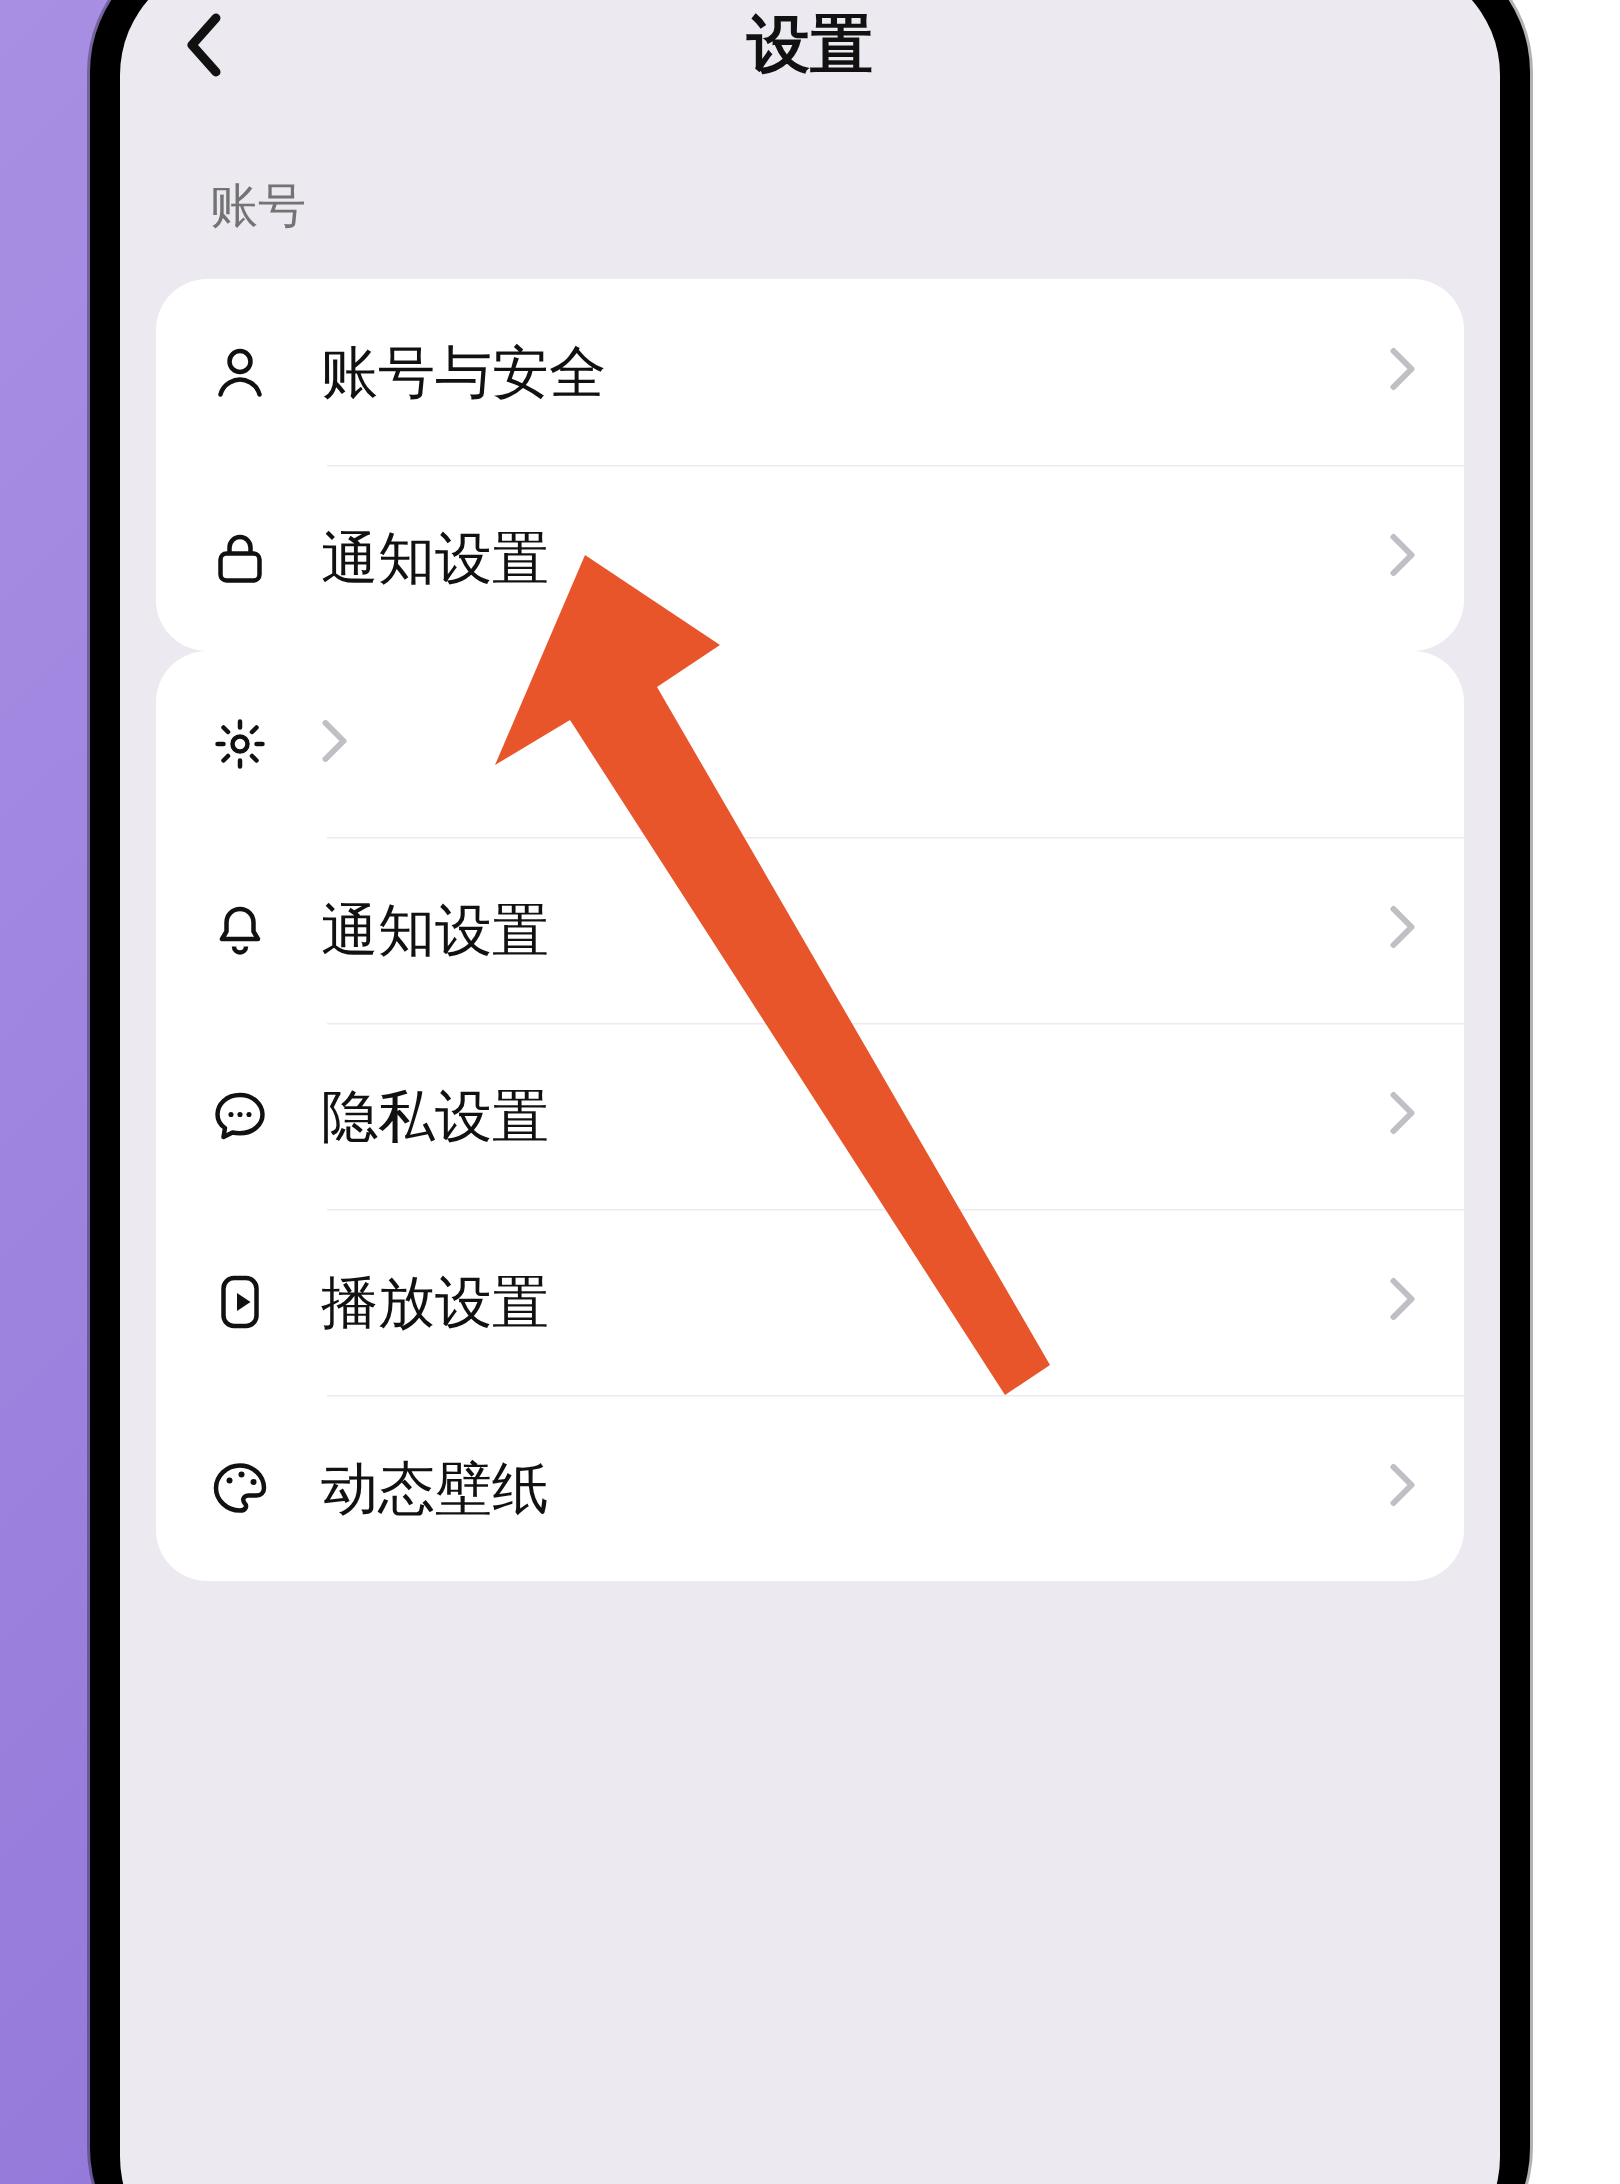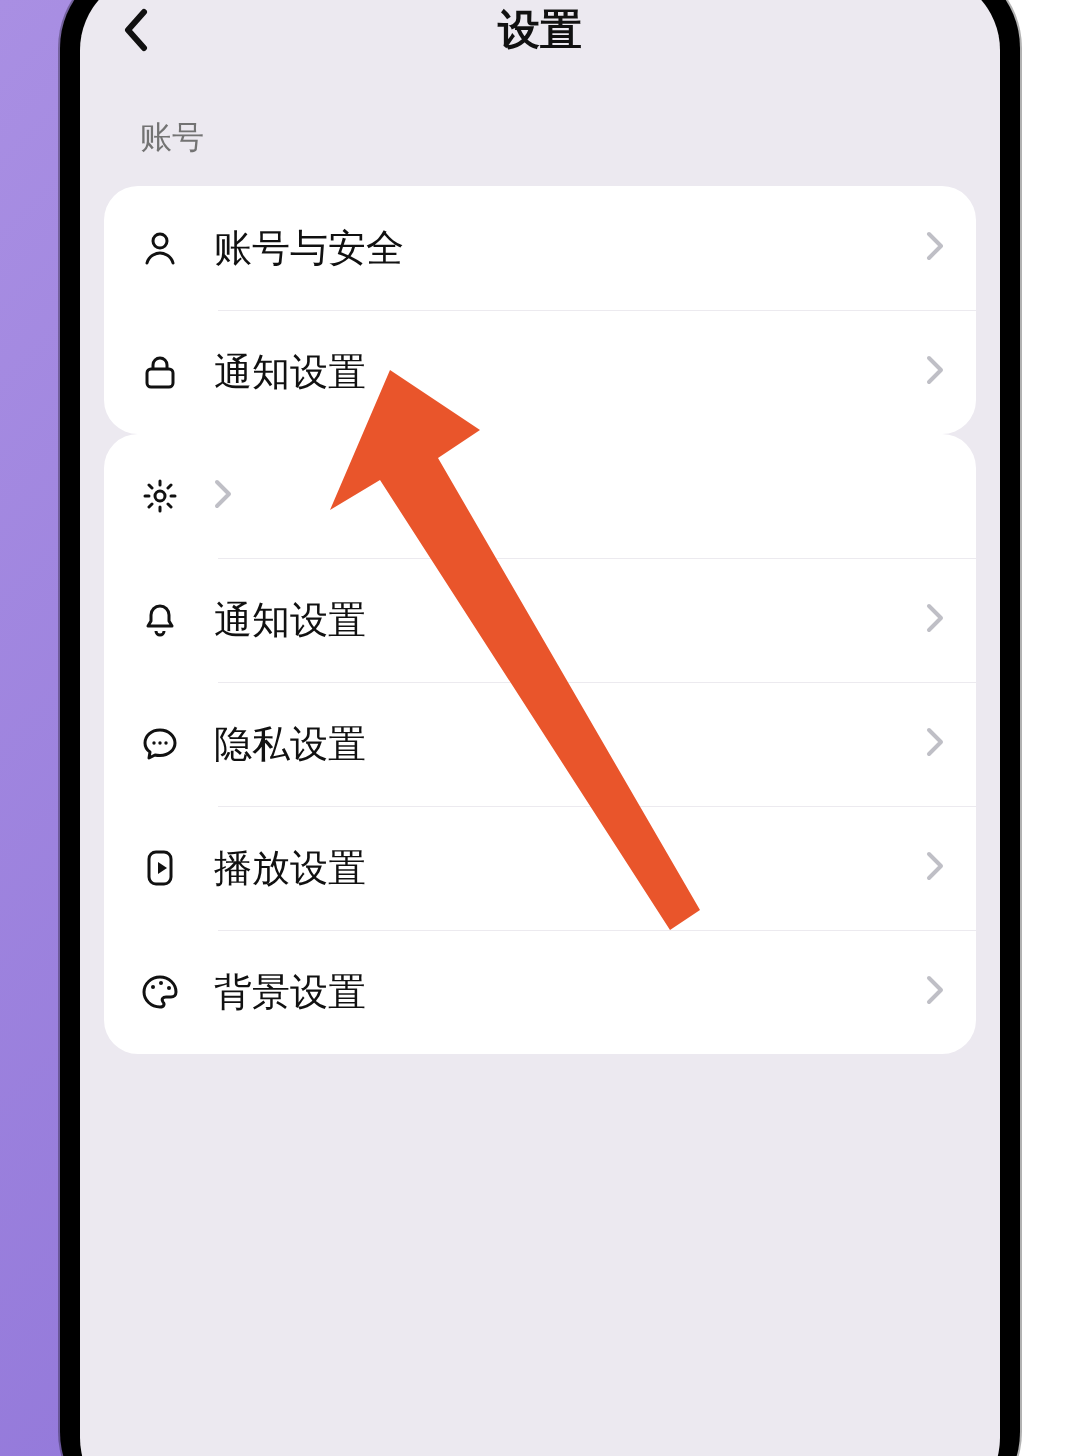--- a/index.html
+++ b/index.html
@@ -221,21 +221,21 @@
       </div>
       <div class="row">
         <span class="icon">
           <svg width="38" height="36" viewBox="0 0 38 36">
               <path d="M19 3C10 3 3 10 3 18s7 15 16 15c4 0 5-3 3-5-2-3 0-5 3-5h5c3 0 5-2 5-5 0-8-7-15-16-15z" fill="none" stroke="#111" stroke-width="3"></path>
               <circle cx="12" cy="13" r="2" fill="#111"></circle>
               <circle cx="20" cy="9" r="2" fill="#111"></circle>
               <circle cx="28" cy="14" r="2" fill="#111"></circle>
             </svg>
         </span>
-        <span class="label">背景设置</span>
+        <span class="label">动态壁纸</span>
         <span class="chev">
           <svg width="18" height="30" viewBox="0 0 18 30">
               <polyline points="3,3 15,15 3,27" fill="none" stroke="currentColor" stroke-width="4" stroke-linecap="round" stroke-linejoin="round"></polyline>
             </svg>
         </span>
       </div>
     </div>
   </div>
 
   <svg class="arrow-annotation" width="420" height="560" viewBox="0 0 420 560">

